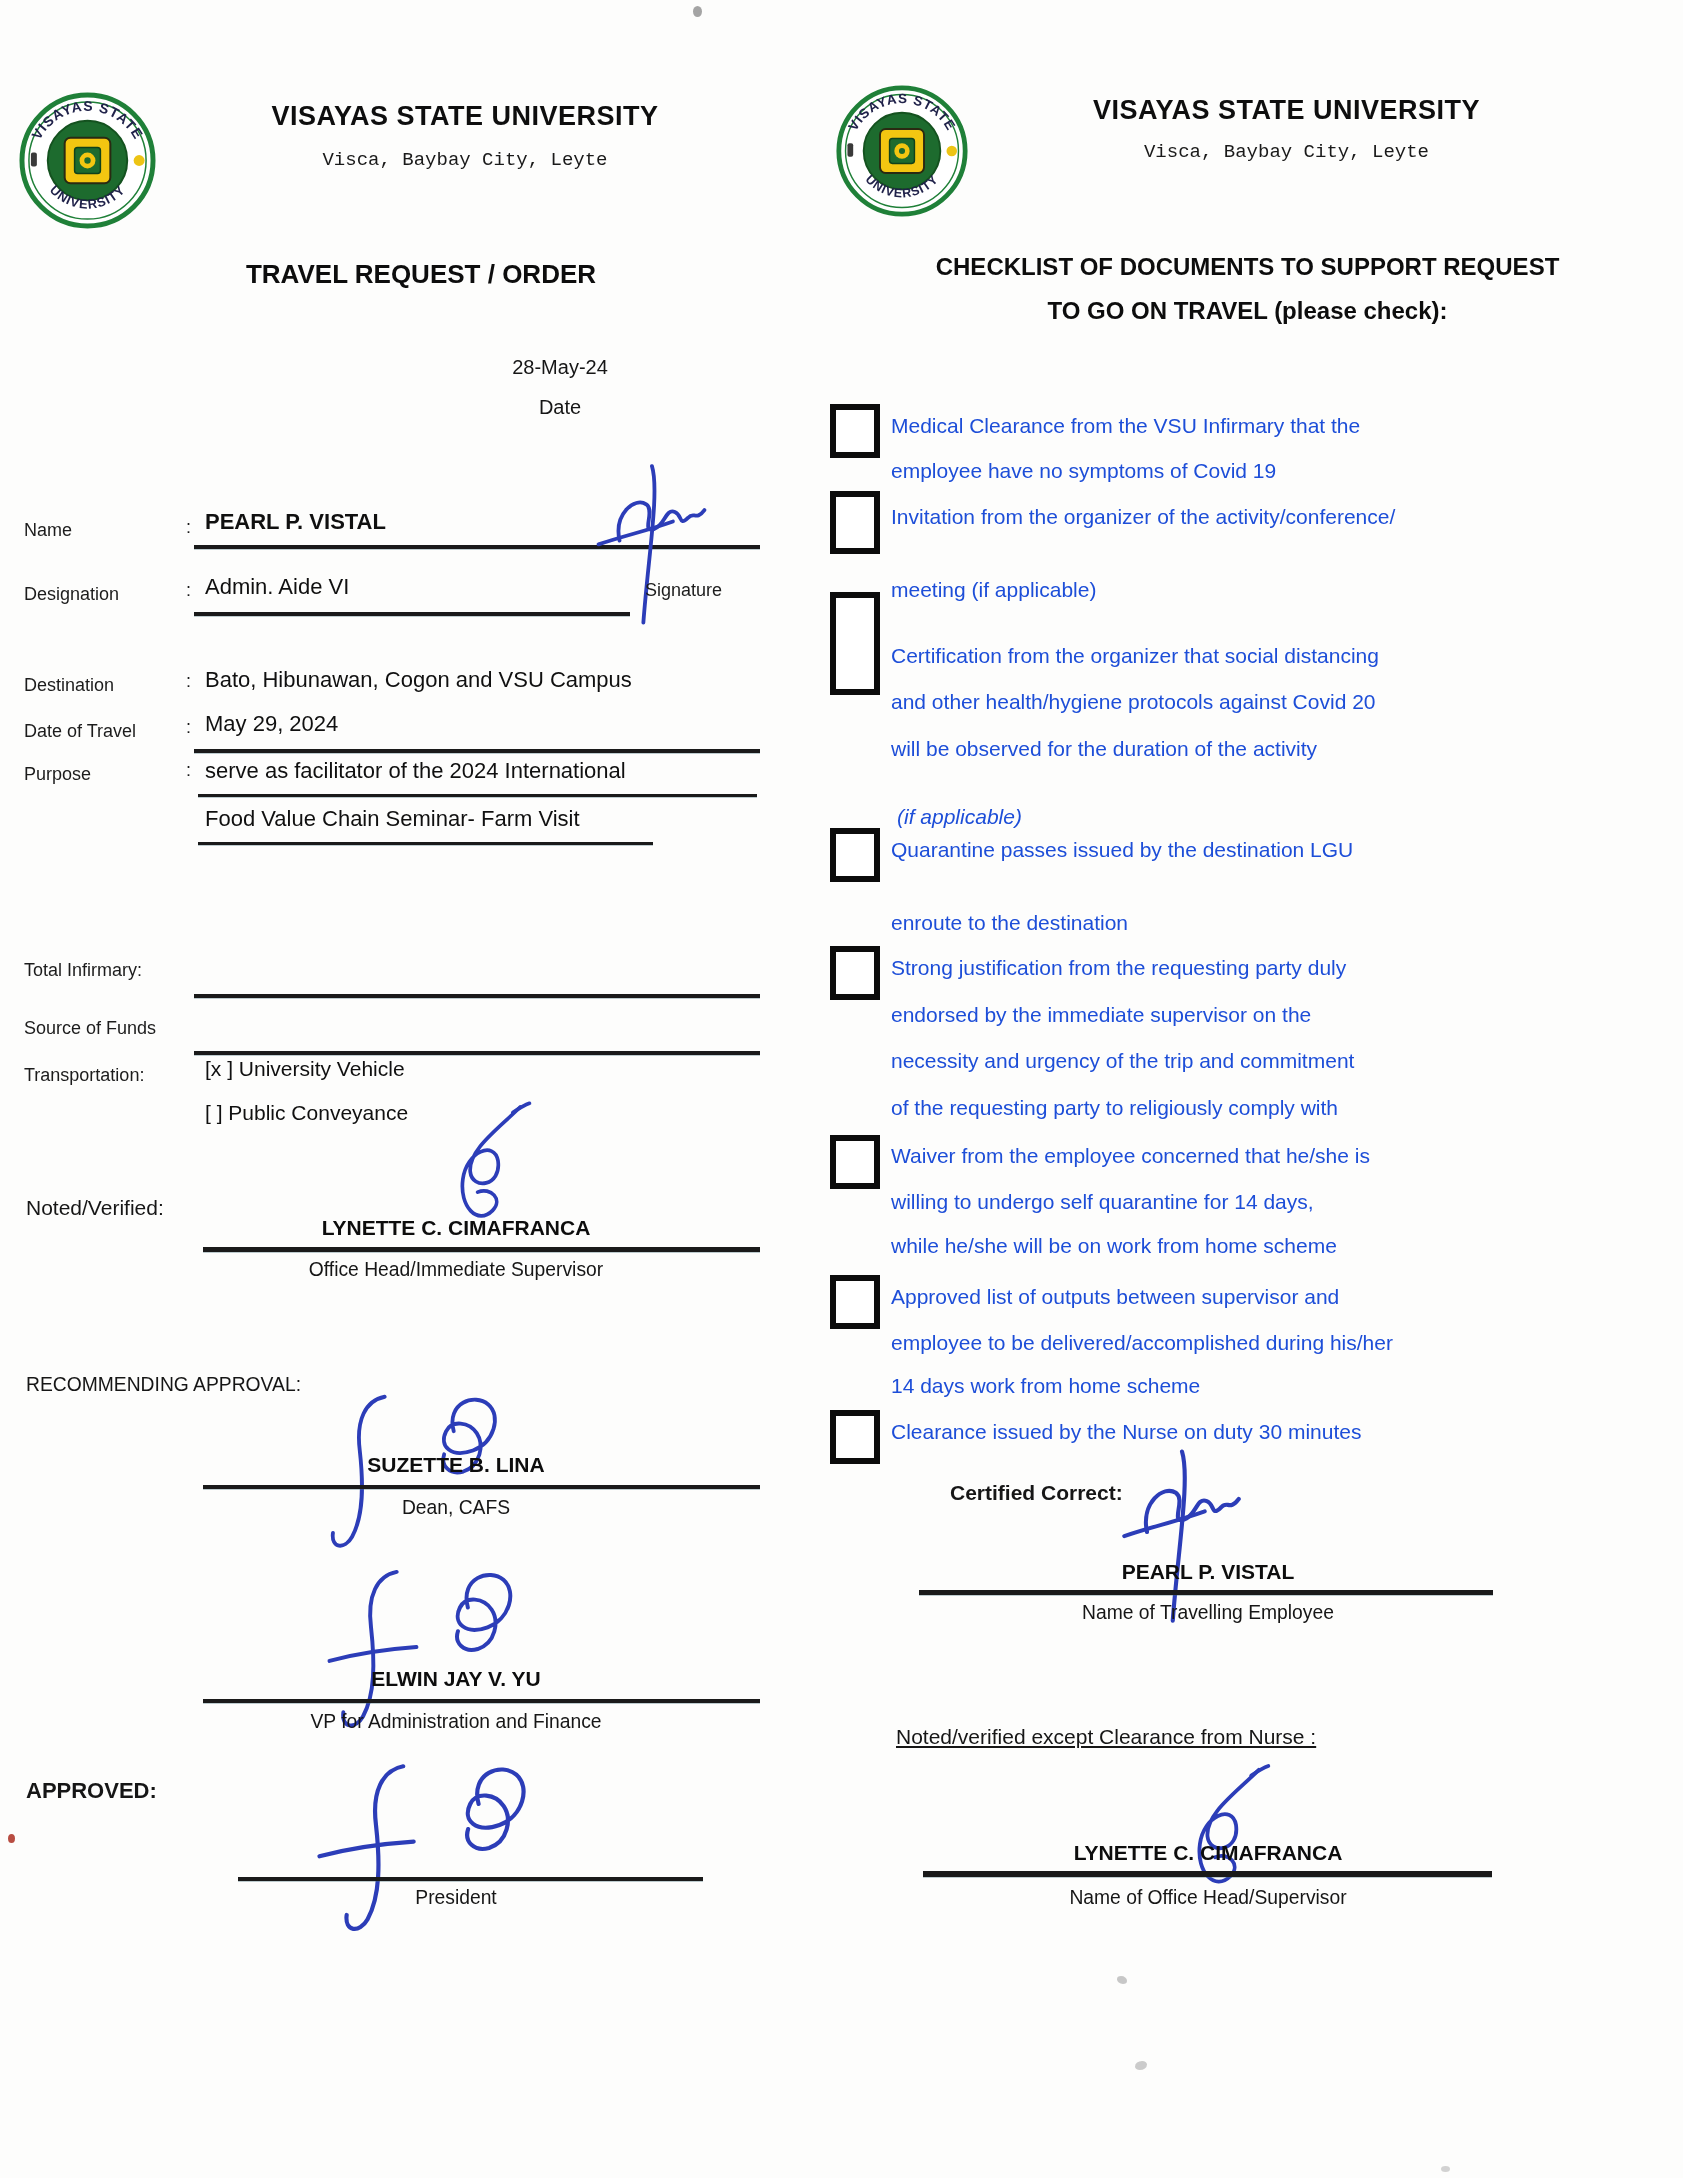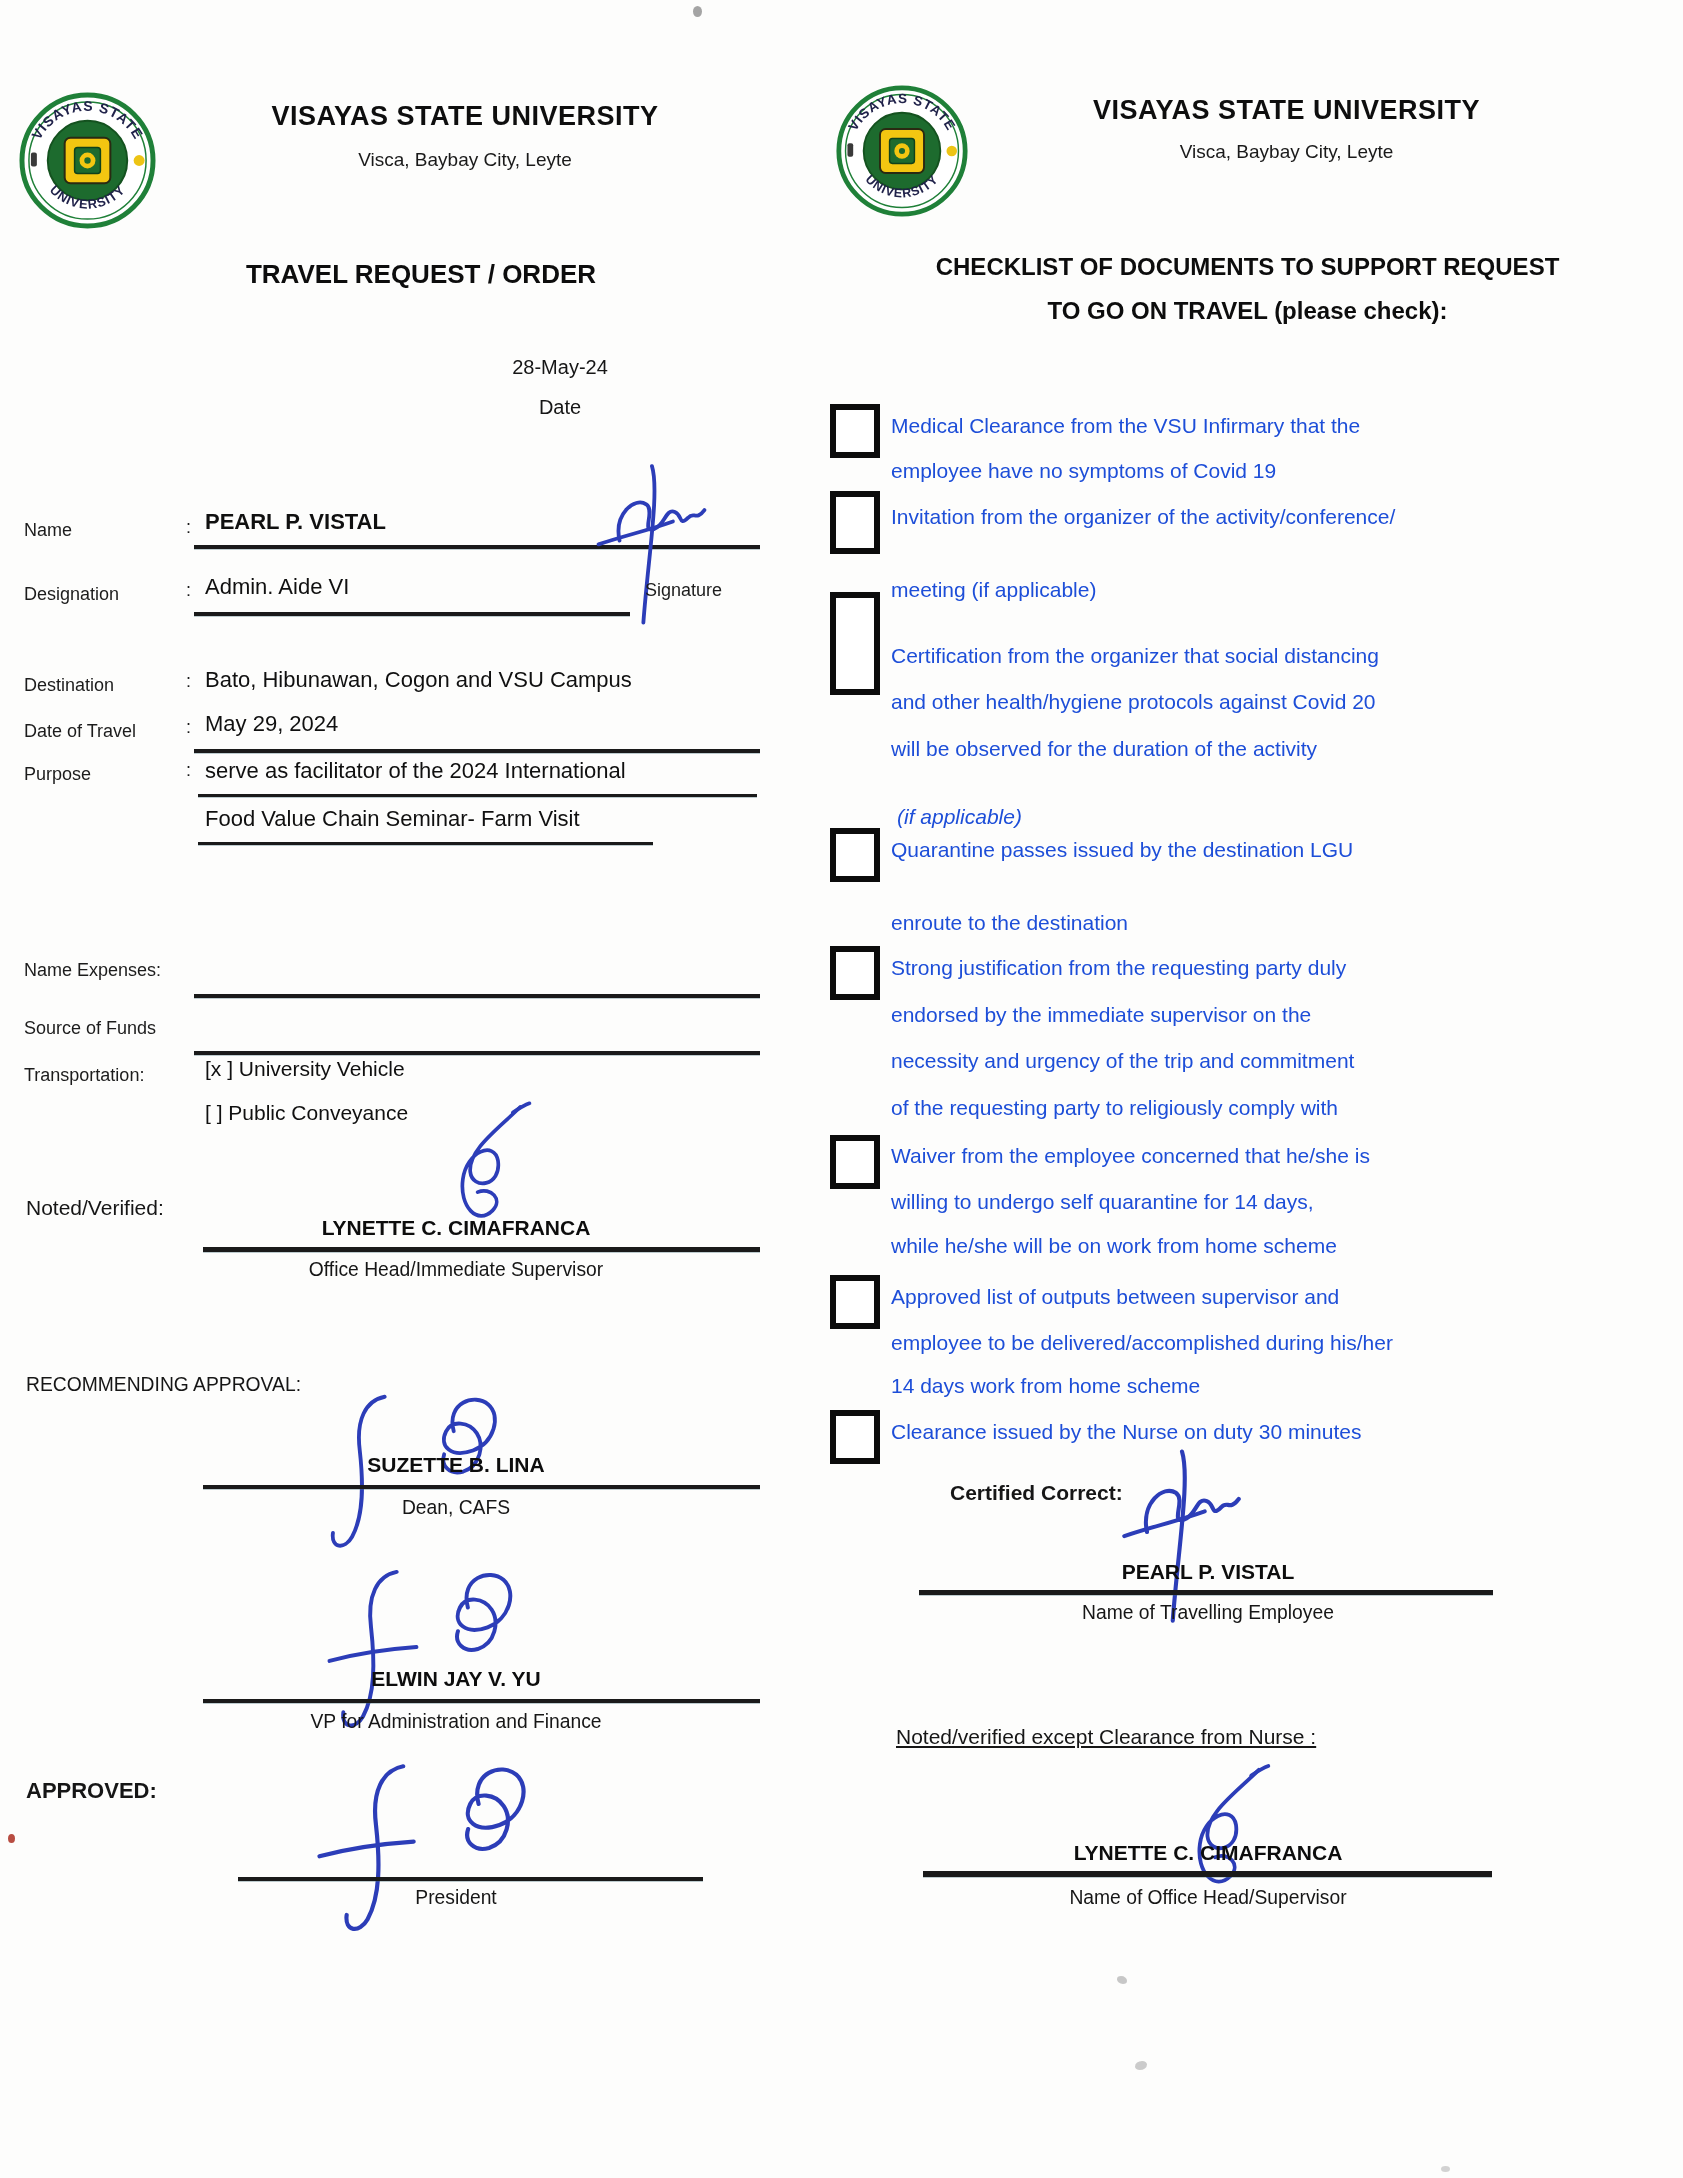--- a/index.html
+++ b/index.html
@@ -12,21 +12,21 @@
   .b{font-weight:700;}
   .ln{position:absolute;background:#1a1a1a;height:4px;box-shadow:0 1px 0 rgba(70,110,120,.35);}
   .cap{font-size:19.3px;color:#161616;}
   .nm{font-size:21px;font-weight:700;color:#0d0d0d;}
   .chkbox{position:absolute;width:38px;height:42px;border:6px solid #0c0c0c;background:#fff;}
   .ct{position:absolute;left:891px;font-size:21px;color:#1d4ed8;white-space:nowrap;}
   .sig{position:absolute;}
   .sig path{fill:none;stroke:#2c3db8;stroke-width:4;stroke-linecap:round;}
   .speck{position:absolute;border-radius:50%;}
   .headttl{font-size:27px;font-weight:700;color:#0e0e0e;letter-spacing:0.5px;}
-  .subttl{font-size:19px;color:#1a1a1a;}
+  .subttl{font-size:19px;color:#1a1a1a;font-family:Liberation Mono, monospace;}
   .chkttl{font-size:24px;font-weight:700;color:#0d0d0d;}
 </style>
 </head>
 <body>
 
 <div class="pg">
 
   <svg class="abs" style="left:18px;top:91px;width:139px;height:139px;" viewBox="0 0 140 140">
     <circle cx="70" cy="70" r="66" fill="#ffffff" stroke="#1f8038" stroke-width="5"></circle>
     <circle cx="70" cy="70" r="59" fill="#ffffff" stroke="#1f8038" stroke-width="1.5"></circle>
@@ -83,21 +83,21 @@
   <div class="abs val" style="left:205px;top:711px;">May 29, 2024</div>
   <div class="ln" style="left:194px;top:749px;width:566px;"></div>
 
   <div class="abs lbl" style="left:24px;top:764px;">Purpose</div>
   <div class="abs lbl" style="left:186px;top:760px;">:</div>
   <div class="abs val" style="left:205px;top:758px;">serve as facilitator of the 2024 International</div>
   <div class="ln" style="left:198px;top:794px;width:559px;height:3px;"></div>
   <div class="abs val" style="left:205px;top:806px;">Food Value Chain Seminar- Farm Visit</div>
   <div class="ln" style="left:198px;top:842px;width:455px;height:3px;"></div>
 
-  <div class="abs lbl" style="left:24px;top:960px;">Name Expenses:</div>
+  <div class="abs lbl" style="left:24px;top:960px;">Total Infirmary:</div>
   <div class="ln" style="left:194px;top:994px;width:566px;"></div>
 
   <div class="abs lbl" style="left:24px;top:1018px;">Source of Funds</div>
   <div class="ln" style="left:194px;top:1051px;width:566px;"></div>
 
   <div class="abs lbl" style="left:24px;top:1065px;">Transportation:</div>
   <div class="abs val" style="left:205px;top:1057px;font-size:21px;">[x ] University Vehicle</div>
   <div class="abs val" style="left:205px;top:1101px;font-size:21px;">[ ] Public Conveyance</div>
 
   <div class="abs" style="left:26px;top:1196px;font-size:21px;">Noted/Verified:</div>

